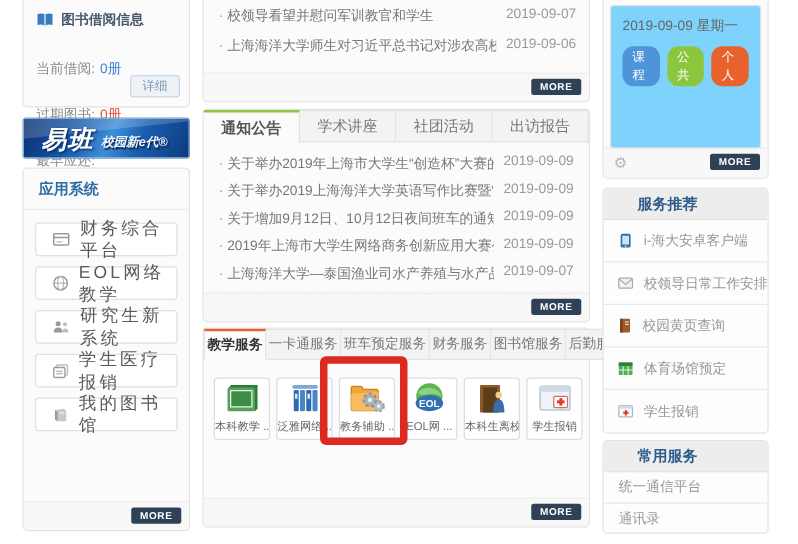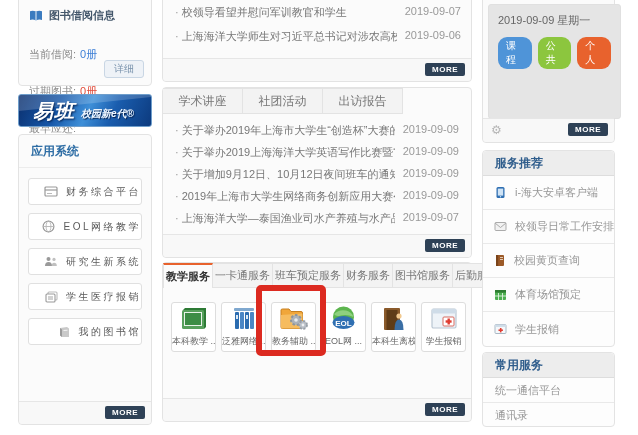--- a/index.html
+++ b/index.html
@@ -31,21 +31,21 @@
     color:#fff; text-shadow:1px 1px 2px #072352; letter-spacing:1px; }
   .yb-tag { position:absolute; left:62px; top:12px; font-size:10px; font-weight:bold; font-style:italic;
     color:#eef6ff; text-shadow:1px 1px 1px #072352; }
 
   #apps-panel { left:18px; top:134px; width:134px; height:291px; }
   .apps-head { padding:8px 12px 7px 12px; font-size:12px; font-weight:bold; color:#2f6ea5;
                border-bottom:1px solid #ececec; }
   .apps-list { padding:10px 9px; }
   .app-item { display:flex; align-items:center; gap:8px; height:27px; margin-bottom:8px;
               background:#fff; border:1px solid #e0e0e0; border-radius:3px; padding-left:13px;
-              font-size:10px; color:#5a5a5a; letter-spacing:2.5px; cursor:pointer;justify-content:flex-end; }
+              font-size:14px; color:#5a5a5a; letter-spacing:2.5px; cursor:pointer;justify-content:flex-end; }
   .app-item svg { flex:none; }
 
   
   #news-panel { left:162px; top:-40px; width:310px; height:122px; }
   .news-list { position:absolute; left:12px; right:10px; top:44px; }
   .feed-row { display:flex; justify-content:space-between; gap:8px; font-size:11px; color:#777;
               margin-bottom:9px; cursor:pointer; }
   .feed-row .t { white-space:nowrap; overflow:hidden; }
   .feed-row .t::before { content:"· "; color:#999; }
   .feed-row .d { flex:none; color:#999; }
@@ -74,32 +74,32 @@
               display:flex; flex-direction:column; align-items:center; justify-content:flex-end;
               padding-bottom:3px; cursor:pointer; }
   .svc-card svg { margin-bottom:3px; }
   .svc-card .lbl { font-size:9px; color:#666; white-space:nowrap; overflow:hidden; max-width:43px; }
 
   #highlight-box { position:absolute; left:256px; top:285px; width:70px; height:71px;
     border:6px solid #dc2a20; border-radius:5px; z-index:9; pointer-events:none; }
 
   
   #calendar-panel { left:482px; top:-6px; width:133px; height:149px; }
-  .cal-inner { position:absolute; left:5px; top:9px; width:133px; height:115px; background:#e5e5e5;
+  .cal-inner { position:absolute; left:5px; top:9px; width:121px; height:115px; background:#7dd3fc;
                border:1px solid #e0e0e0; border-radius:3px; }
   .cal-date { padding:8px 9px 0 9px; font-size:11px; color:#666; }
   .pill-row { display:flex; gap:6px; padding:9px 9px; }
   .pill { color:#fff; font-size:10px; padding:2px 8px; border-radius:9px; cursor:pointer; }
   .cal-footer { position:absolute; left:0; right:0; bottom:0; height:24px; border-top:1px solid #e6e6e6;
                 background:#f8f8f8; border-radius:0 0 4px 4px; }
   .cal-footer .gear { position:absolute; left:8px; top:4px; color:#b5b5b5; font-size:12px; cursor:pointer; }
   .cal-footer .more-btn { position:absolute; right:6px; top:4px; }
 
   #reco-panel { left:482px; top:150px; width:133px; height:197px; background:#fdfdfd; }
-  .side-head { height:25px; line-height:25px; padding-left:12px; background:#ededed;
+  .side-head { height:25px; line-height:25px; padding-left:27px; background:#ededed;
                border-bottom:1px solid #ddd; font-size:12px; font-weight:bold; color:#2f5d8c;
                border-radius:4px 4px 0 0; }
   .reco-item { display:flex; align-items:center; gap:8px; height:34px; padding-left:11px;
                border-bottom:1px solid #e9e9e9; font-size:11px; color:#979797; cursor:pointer; }
   .reco-item:last-child { border-bottom:none; }
   .reco-item svg { flex:none; }
 
   #common-panel { left:482px; top:352px; width:133px; height:75px; background:#fdfdfd; }
   .common-item { height:25px; line-height:25px; padding-left:12px; border-bottom:1px solid #e9e9e9;
                  font-size:11px; color:#979797; cursor:pointer; }
@@ -201,20 +201,21 @@
         <span class="d">2019-09-06</span>
       </div>
     </div>
     <div class="panel-footer">
       <span class="more-btn">MORE</span>
     </div>
   </div>
 
   <div class="panel" id="notices-panel">
     <div class="tabbar">
+      <div class="tab active">通知公告</div>
       <div class="tab">学术讲座</div>
       <div class="tab">社团活动</div>
       <div class="tab">出访报告</div>
     </div>
     <div class="notice-list">
       <div class="feed-row">
         <span class="t">关于举办2019年上海市大学生“创造杯”大赛的通知</span>
         <span class="d">2019-09-09</span>
       </div>
       <div class="feed-row">

